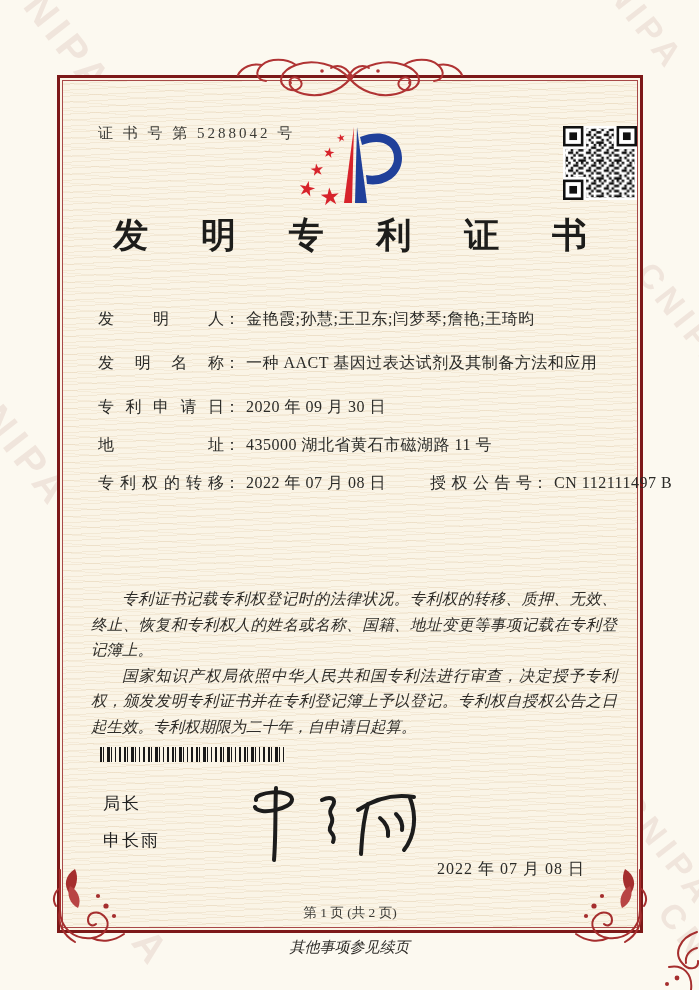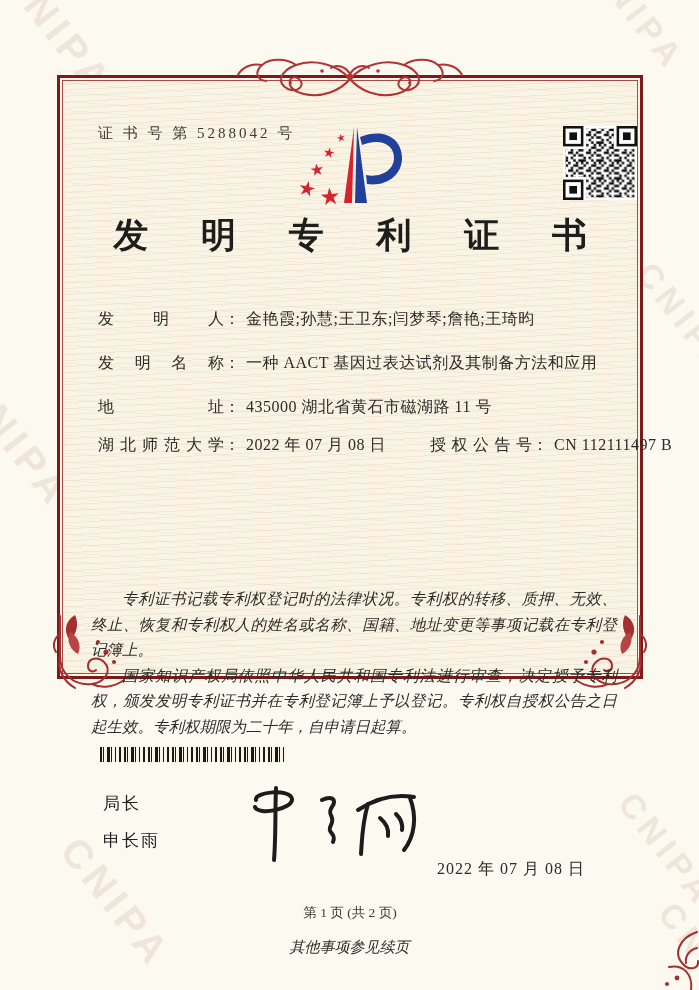--- a/index.html
+++ b/index.html
@@ -10,21 +10,21 @@
     background:#fcf9f0; overflow:hidden; color:#2b2b28;
   }
   .wm {
     position:absolute; font-family:"Liberation Sans", sans-serif;
     font-weight:700; color:rgba(196,150,138,0.20); letter-spacing:6px;
     transform:rotate(52deg); font-size:34px; user-select:none; white-space:nowrap;
   }
   .wm.big { font-size:40px; }
   
   .cert {
-    position:absolute; left:57px; top:75px; width:586px; height:604px;
+    position:absolute; left:57px; top:75px; width:586px; height:858px;
     border:3px solid #7d1919;
     box-shadow: inset 0 0 0 2px #fbf5e7, inset 0 0 0 3px #a84848;
     background:
       repeating-linear-gradient(177deg, rgba(203,168,118,0.16) 0 1px, rgba(0,0,0,0) 1px 6px),
       repeating-linear-gradient(184deg, rgba(203,168,118,0.12) 0 1px, rgba(0,0,0,0) 1px 9px),
       #faf4e6;
   }
   .ornament-top { position:absolute; left:50%; top:-25px; transform:translateX(-50%); }
   .corner-bl { position:absolute; left:-12px; bottom:-18px; }
   .corner-br { position:absolute; right:-12px; bottom:-18px; transform:scaleX(-1); }
@@ -200,24 +200,27 @@
     <div class="title">发 明 专 利 证 书</div>
 
     <div class="fields">
       <div class="frow g1">
         <span class="flabel">发明人</span><span class="fcolon">：</span><span class="fvalue">金艳霞;孙慧;王卫东;闫梦琴;詹艳;王琦昀</span>
       </div>
       <div class="frow g1">
         <span class="flabel">发明名称</span><span class="fcolon">：</span><span class="fvalue">一种 AACT 基因过表达试剂及其制备方法和应用</span>
       </div>
       <div class="frow g2">
+        <span class="flabel">专利申请日</span><span class="fcolon">：</span><span class="fvalue">2020 年 09 月 30 日</span>
+      </div>
+      <div class="frow g2">
         <span class="flabel">地址</span><span class="fcolon">：</span><span class="fvalue">435000 湖北省黄石市磁湖路 11 号</span>
       </div>
       <div class="frow">
-        <span class="flabel">湖北师范大学</span><span class="fcolon">：</span><span class="fvalue">2022 年 07 月 08 日</span><span class="fpair2"><span class="flabel2">授权公告号</span><span class="fcolon">：</span><span class="fvalue">CN 112111497 B</span></span>
+        <span class="flabel">专利权的转移</span><span class="fcolon">：</span><span class="fvalue">2022 年 07 月 08 日</span><span class="fpair2"><span class="flabel2">授权公告号</span><span class="fcolon">：</span><span class="fvalue">CN 112111497 B</span></span>
       </div>
     </div>
 
     <div class="paras">
       <p>专利证书记载专利权登记时的法律状况。专利权的转移、质押、无效、终止、恢复和专利权人的姓名或名称、国籍、地址变更等事项记载在专利登记簿上。</p>
       <p>国家知识产权局依照中华人民共和国专利法进行审查，决定授予专利权，颁发发明专利证书并在专利登记簿上予以登记。专利权自授权公告之日起生效。专利权期限为二十年，自申请日起算。</p>
     </div>
 
     <div class="barcode"></div>
 

